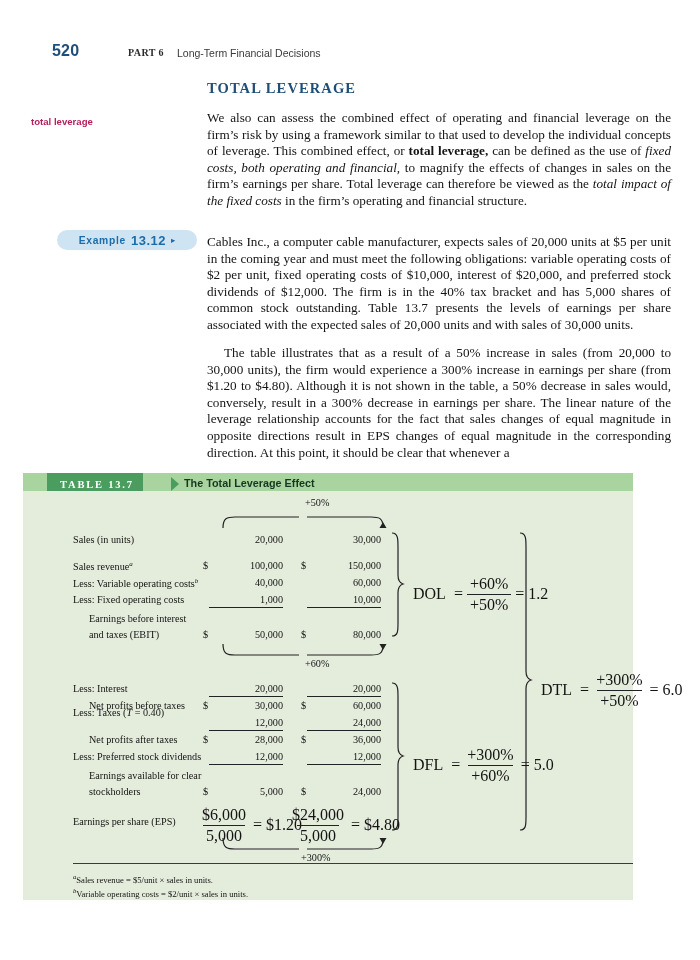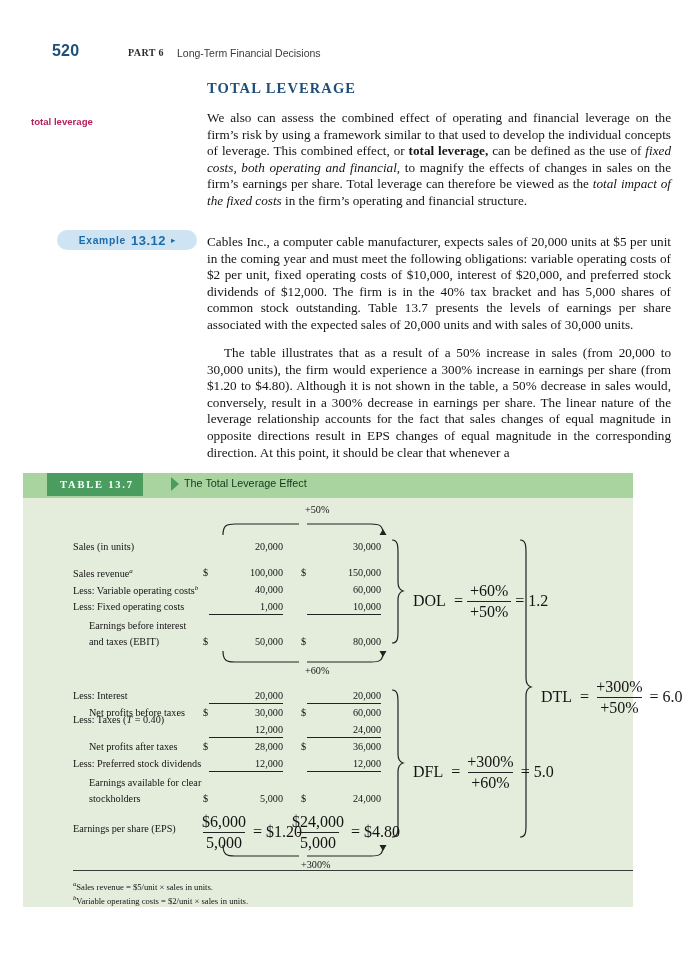--- a/index.html
+++ b/index.html
@@ -72,40 +72,40 @@
     color:#1b6ca8;
     display:flex; align-items:center; justify-content:center;
   }
   .ex-pill .ex-word { font-size:10.3px; font-weight:bold; letter-spacing:.7px; }
   .ex-pill .ex-num  { font-size:13px; font-weight:bold; margin-left:5px; letter-spacing:.5px; }
   .ex-pill .ex-arrow{ font-size:8.5px; margin-left:5px; }
 
   
   .tbl-wrap { position:absolute; left:23px; top:473px; width:610px; }
   .tbl-headband {
-    position:relative; height:25px; background:#a9d4a0;
+    position:relative; height:18px; background:#a9d4a0;
   }
   .tbl-tag {
     position:absolute; left:24px; top:0; height:23px;
     background:#4a9d5f; color:#ffffff;
     display:flex; align-items:center; padding:0 9px 0 13px;
     font-family:"Liberation Serif", serif;
     font-weight:bold; font-size:10.5px; letter-spacing:1.8px;
   }
   .tbl-chev {
     position:absolute; left:148px; top:4px;
     width:0; height:0;
     border-top:7.5px solid transparent;
     border-bottom:7.5px solid transparent;
     border-left:8px solid #4a9d5f;
   }
   .tbl-caption {
     position:absolute; left:161px; top:4px;
     font-family:"Liberation Sans", sans-serif;
-    font-weight:normal; font-size:10.8px; color:#15371f;
+    font-weight:bold; font-size:10.8px; color:#15371f;
   }
   .tbl-body {
     position:relative; background:#e4ecdc; height:409px;
     font-size:10.2px; color:#141414;
   }
 
   
   .r { position:absolute; white-space:nowrap; }
   .lbl { left:50px; }
   .lbl.ind { left:66px; }

